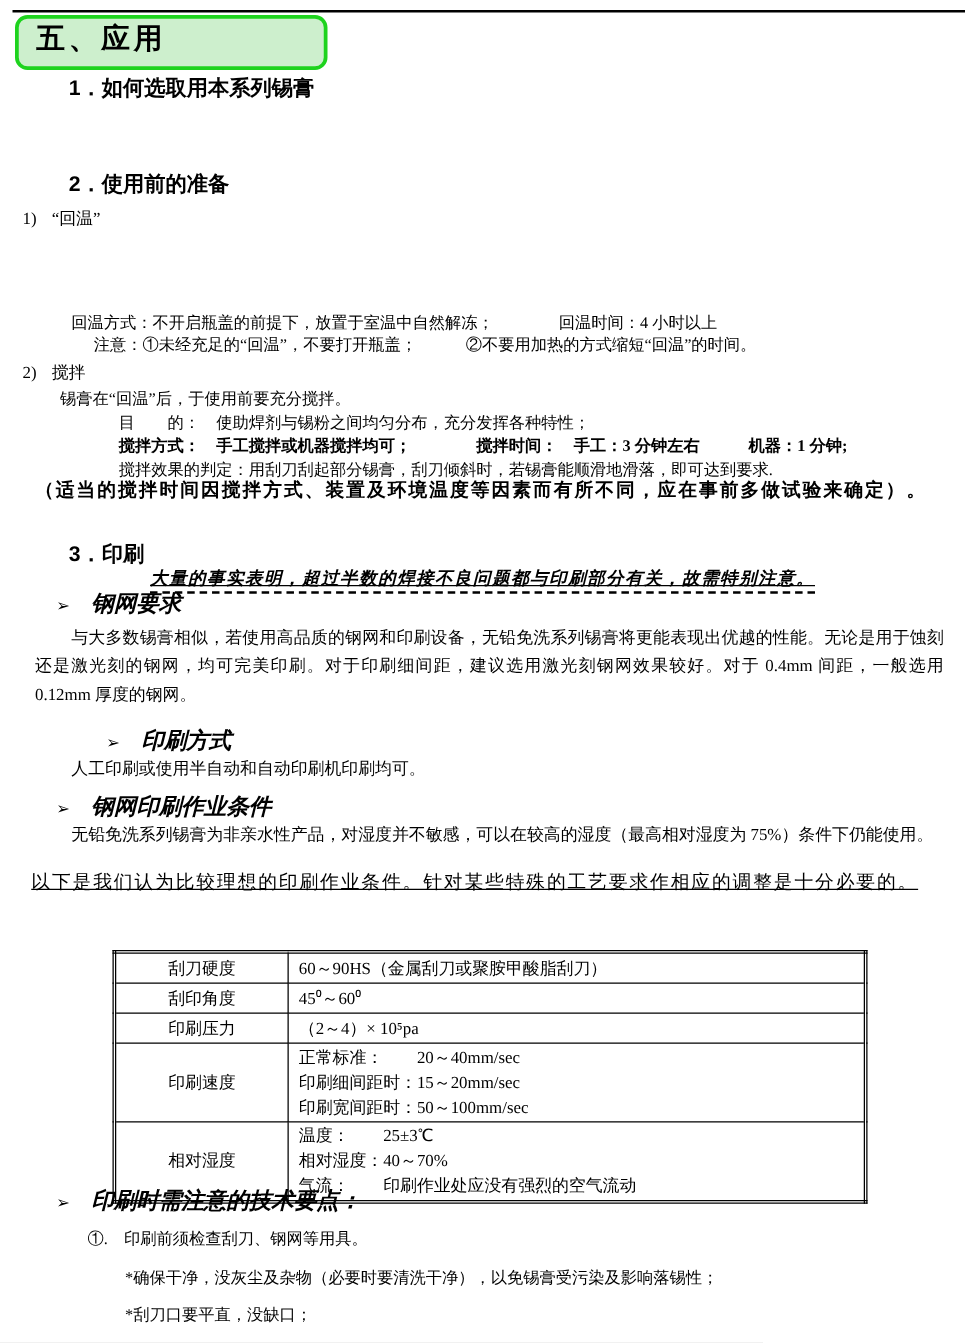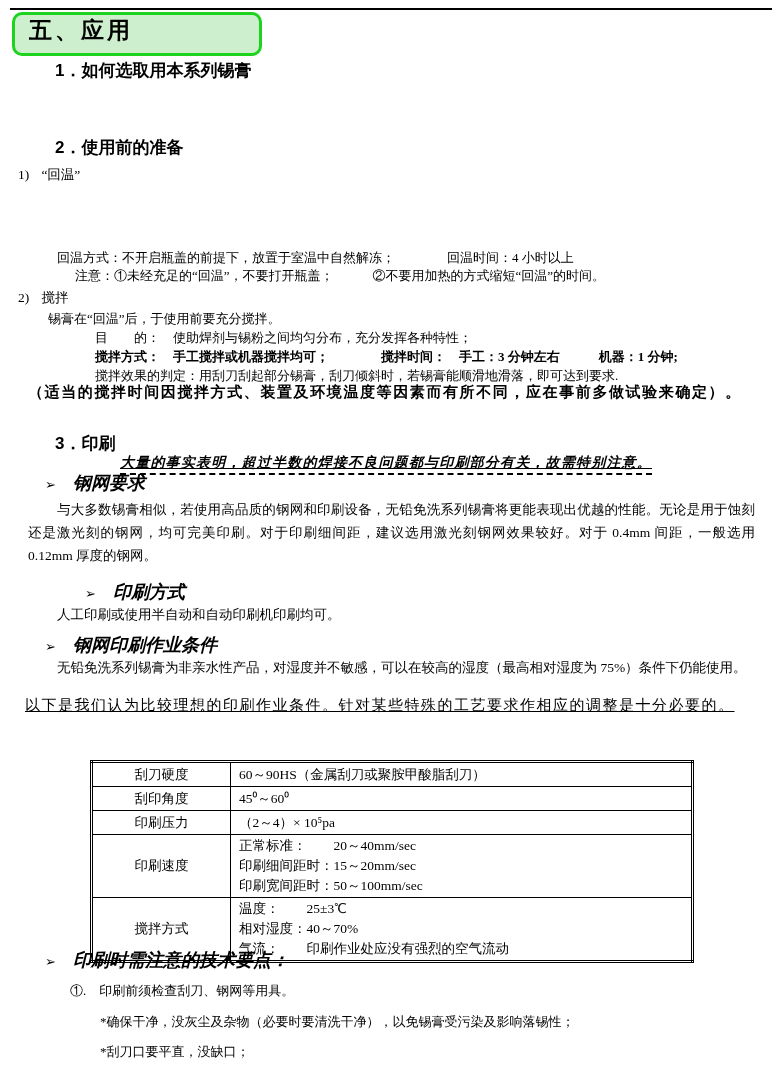--- a/index.html
+++ b/index.html
@@ -132,21 +132,21 @@
       </tr>
       <tr>
         <td class="lbl">印刷速度</td>
         <td class="val">
           <div class="vline">正常标准：　　20～40mm/sec</div>
           <div class="vline">印刷细间距时：15～20mm/sec</div>
           <div class="vline">印刷宽间距时：50～100mm/sec</div>
         </td>
       </tr>
       <tr>
-        <td class="lbl">搅拌方式</td>
+        <td class="lbl">相对湿度</td>
         <td class="val">
           <div class="vline">温度：　　25±3℃</div>
           <div class="vline">相对湿度：40～70%</div>
           <div class="vline">气流：　　印刷作业处应没有强烈的空气流动</div>
         </td>
       </tr>
     </tbody>
   </table>
 
   <div class="bullet" id="bu4">

